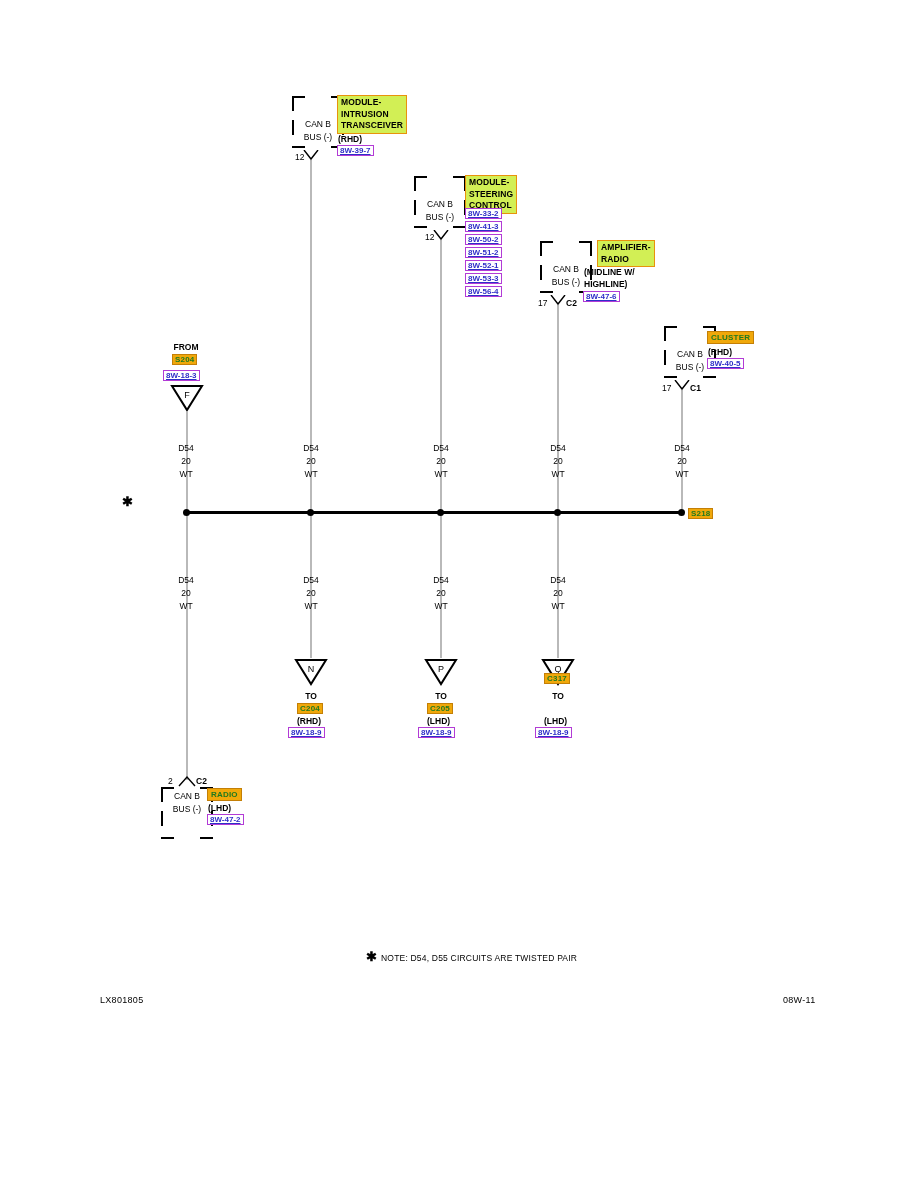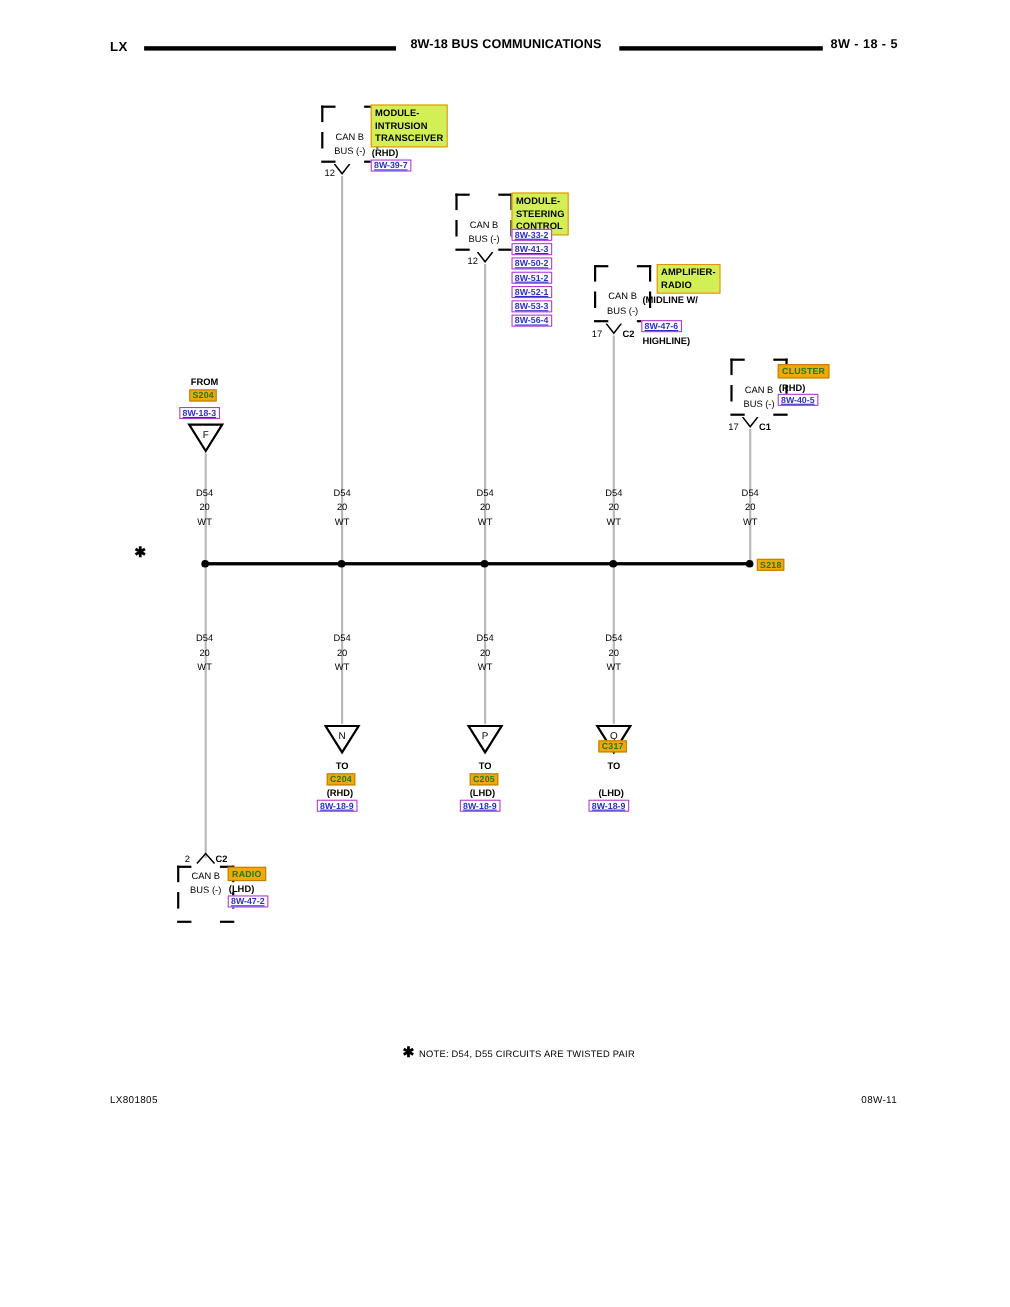--- a/index.html
+++ b/index.html
@@ -67,27 +67,20 @@
   
   .star{position:absolute;font-size:13px;font-weight:bold;line-height:13px;}
 
   .note{position:absolute;font-size:8.5px;white-space:nowrap;letter-spacing:.2px;}
 </style>
 </head>
 <body>
 
 <div class="page">
 
-  <div class="hdr">
-    <div class="hdr-lx">LX</div>
-    <div class="hdr-rule-a"></div>
-    <div class="hdr-title">8W-18 BUS COMMUNICATIONS</div>
-    <div class="hdr-rule-b"></div>
-    <div class="hdr-page">8W - 18 - 5</div>
-  </div>
 
   <div class="wire" style="left:310px;top:160px;height:349px;"></div>
   <div class="wire" style="left:440px;top:240px;height:269px;"></div>
   <div class="wire" style="left:557px;top:305px;height:204px;"></div>
   <div class="wire" style="left:681px;top:390px;height:119px;"></div>
   <div class="wire" style="left:186px;top:412px;height:97px;"></div>
 
   <div class="wire" style="left:186px;top:512px;height:268px;"></div>
   <div class="wire" style="left:310px;top:512px;height:146px;"></div>
   <div class="wire" style="left:440px;top:512px;height:146px;"></div>
@@ -168,21 +161,21 @@
         <path d="M4 0 L11 9 L18 0" fill="none" stroke="#000" stroke-width="1.4"></path>
       </svg>
   </div>
   <div class="t" style="left:538px;top:298px;">17</div>
   <div class="tb" style="left:566px;top:298px;">C2</div>
   <div class="hl-name" style="left:583px;top:240px;margin-left:14px;">
     <div>AMPLIFIER-</div>
     <div>RADIO</div>
   </div>
   <div class="tb" style="left:584px;top:267px;">(MIDLINE W/</div>
-  <div class="tb" style="left:584px;top:279px;margin-top:26px;">HIGHLINE)</div>
+  <div class="tb" style="left:584px;top:279px;">HIGHLINE)</div>
   <div class="ref" style="left:583px;top:291px;">8W-47-6</div>
 
   <div class="mod" style="left:664px;top:326px;width:52px;height:52px;">
     <div class="seg" style="left:0;top:0;width:13px;height:2px;"></div>
     <div class="seg" style="left:39px;top:0;width:13px;height:2px;"></div>
     <div class="seg" style="left:0;top:0;width:2px;height:15px;"></div>
     <div class="seg" style="left:0;top:24px;width:2px;height:15px;"></div>
     <div class="seg" style="left:50px;top:0;width:2px;height:15px;"></div>
     <div class="seg" style="left:50px;top:24px;width:2px;height:15px;"></div>
     <div class="seg" style="left:0;top:50px;width:13px;height:2px;"></div>

